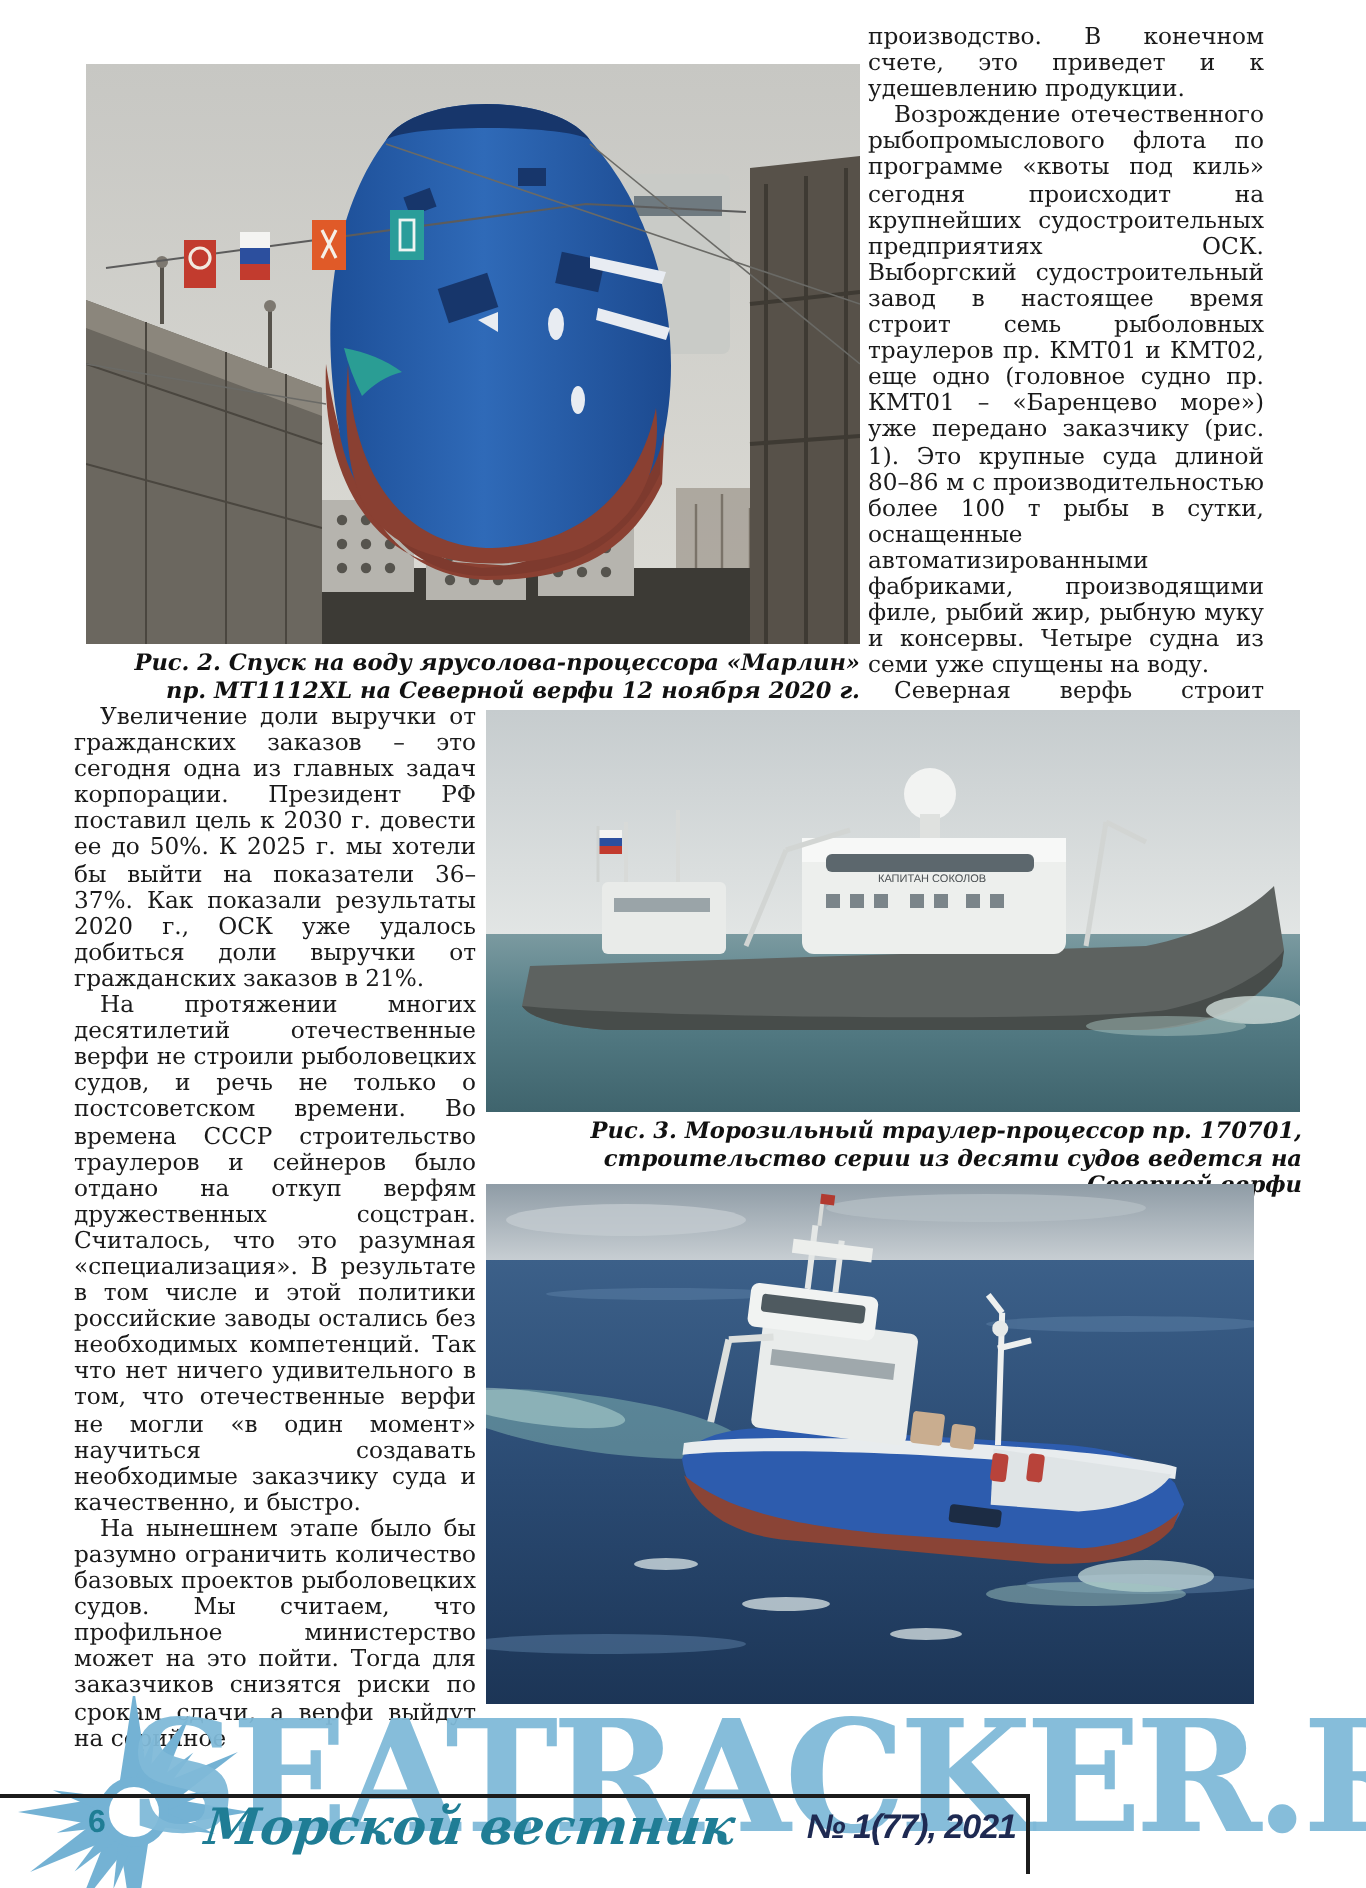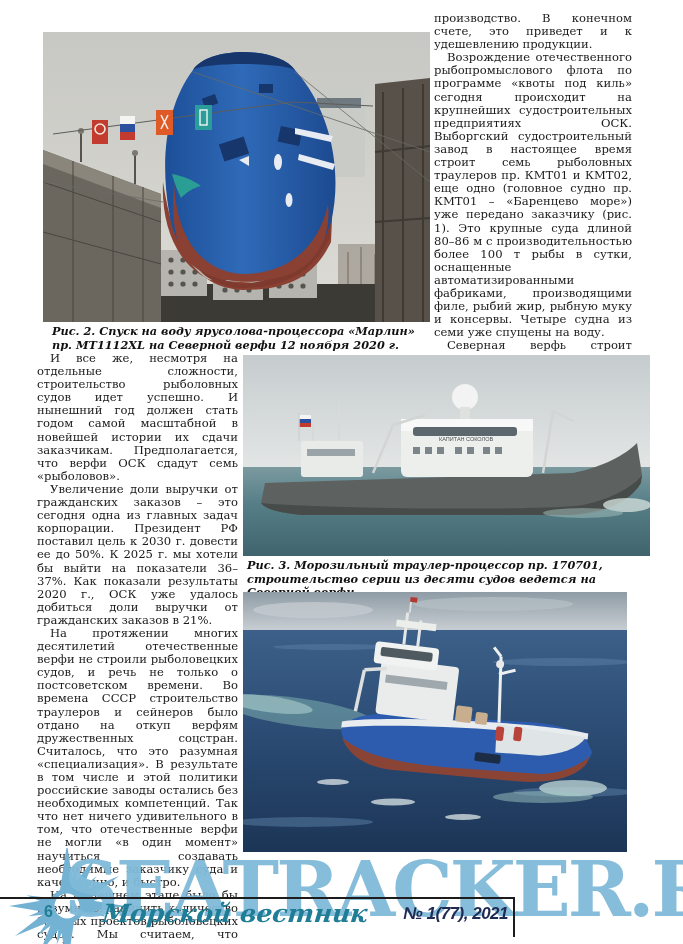--- a/index.html
+++ b/index.html
@@ -10,21 +10,21 @@
   }
   
   .col{position:absolute;font-size:11.6px;line-height:13.1px;text-align:justify;hyphens:auto;}
   .col p{margin:0;text-indent:13px;}
   .col p.cont{text-indent:0;}
   #col-left{left:37px;top:352px;width:201px;height:545px;}
   #col-right{left:434px;top:12px;width:198px;height:340px;}
   
   .caption{
     position:absolute;font-weight:bold;font-style:italic;
-    font-size:11.3px;line-height:13.5px;color:#111;text-align:left;
+    font-size:11.3px;line-height:13.5px;color:#111;text-align:right;
   }
   #caption1{left:52px;top:325px;width:378px;}
   #caption2{left:247px;top:559px;width:404px;}
   #caption3{left:250px;top:858px;width:392px;z-index:3;}
   
   .photo{position:absolute;display:block;}
   #photo1{left:43px;top:32px;}
   #photo2{left:243px;top:355px;}
   #photo3{left:243px;top:592px;}
   
@@ -190,21 +190,20 @@
     <g stroke="#6a6a66" stroke-width="0.8" fill="none">
       <line x1="150" y1="40" x2="387" y2="120"></line>
         <line x1="252" y1="40" x2="387" y2="150"></line>
       <line x1="120" y1="170" x2="0" y2="150"></line>
     </g>
   </svg>
 
   <div id="caption1" class="caption">Рис. 2. Спуск на воду ярусолова-процессора «Марлин» пр. МТ1112XL на Северной верфи 12 ноября 2020 г.</div>
 
   <div id="col-left" class="col">
-    <p>И все же, несмотря на отдельные сложности, строительство рыболовных судов идет успешно. И нынешний год должен стать годом самой масштабной в новейшей истории их сдачи заказчикам. Предполагается, что верфи ОСК сдадут семь «рыболовов».</p>
     <p>Увеличение доли выручки от гражданских заказов – это сегодня одна из главных задач корпорации. Президент РФ поставил цель к 2030 г. довести ее до 50%. К 2025 г. мы хотели бы выйти на показатели 36–37%. Как показали результаты 2020 г., ОСК уже удалось добиться доли выручки от гражданских заказов в 21%.</p>
     <p>На протяжении многих десятилетий отечественные верфи не строили рыболовецких судов, и речь не только о постсоветском времени. Во времена СССР строительство траулеров и сейнеров было отдано на откуп верфям дружественных соцстран. Считалось, что это разумная «специализация». В результате в том числе и этой политики российские заводы остались без необходимых компетенций. Так что нет ничего удивительного в том, что отечественные верфи не могли «в один момент» научиться создавать необходимые заказчику суда и качественно, и быстро.</p>
     <p>На нынешнем этапе было бы разумно ограничить количество базовых проектов рыболовецких судов. Мы считаем, что профильное министерство может на это пойти. Тогда для заказчиков снизятся риски по срокам сдачи, а верфи выйдут на серийное</p>
   </div>
 
   <div id="col-right" class="col">
     <p class="cont">производство. В конечном счете, это приведет и к удешевлению продукции.</p>
     <p>Возрождение отечественного рыбопромыслового флота по программе «квоты под киль» сегодня происходит на крупнейших судостроительных предприятиях ОСК. Выборгский судостроительный завод в настоящее время строит семь рыболовных траулеров пр. КМТ01 и КМТ02, еще одно (головное судно пр. КМТ01 – «Баренцево море») уже передано заказчику (рис. 1). Это крупные суда длиной 80–86 м с производительностью более 100 т рыбы в сутки, оснащенные автоматизированными фабриками, производящими филе, рыбий жир, рыбную муку и консервы. Четыре судна из семи уже спущены на воду.</p>
     <p>Северная верфь строит четыре ярусолова-процессора пр. МТ1112XL (также заключен контракт на строительство еще четырех ярусоловов пр. 200101) (рис. 2). Кроме того, заключены контракты на строительство</p>
   </div>

